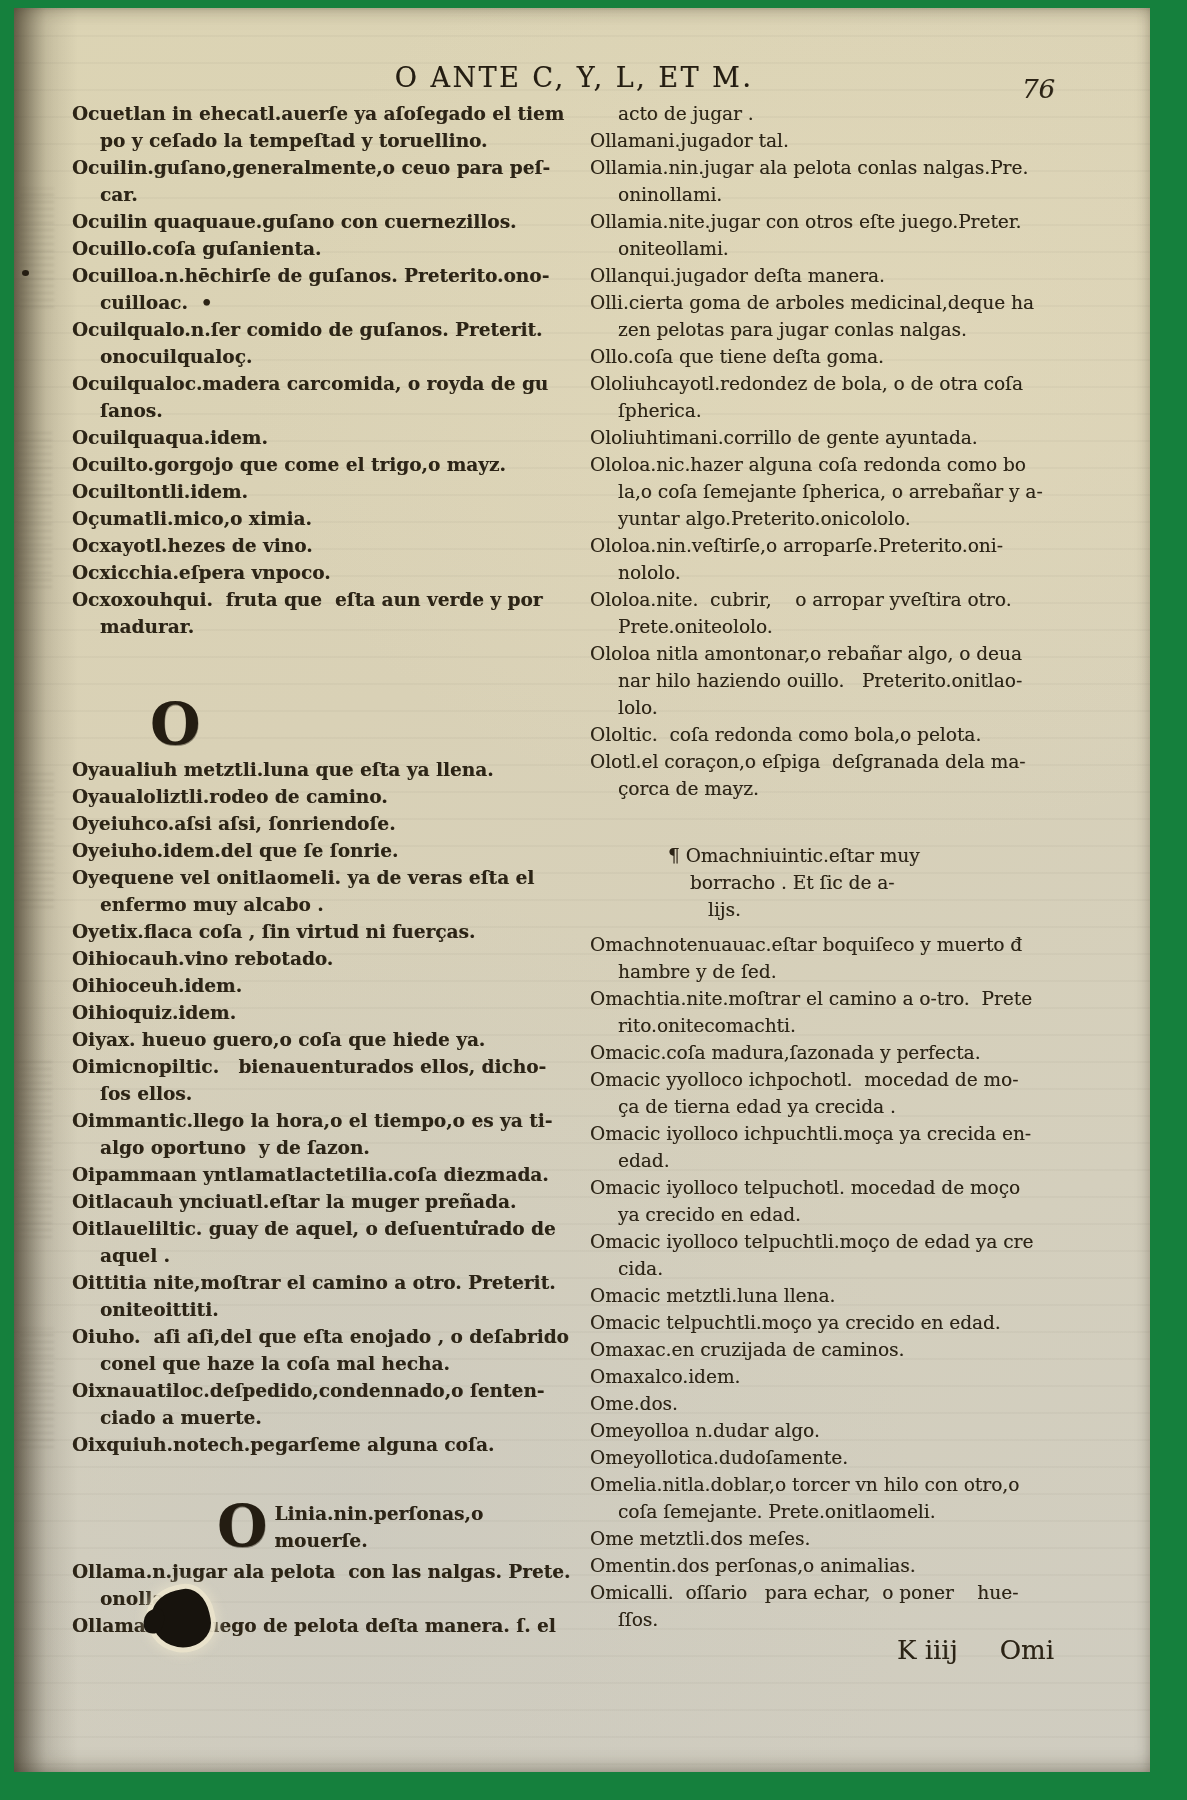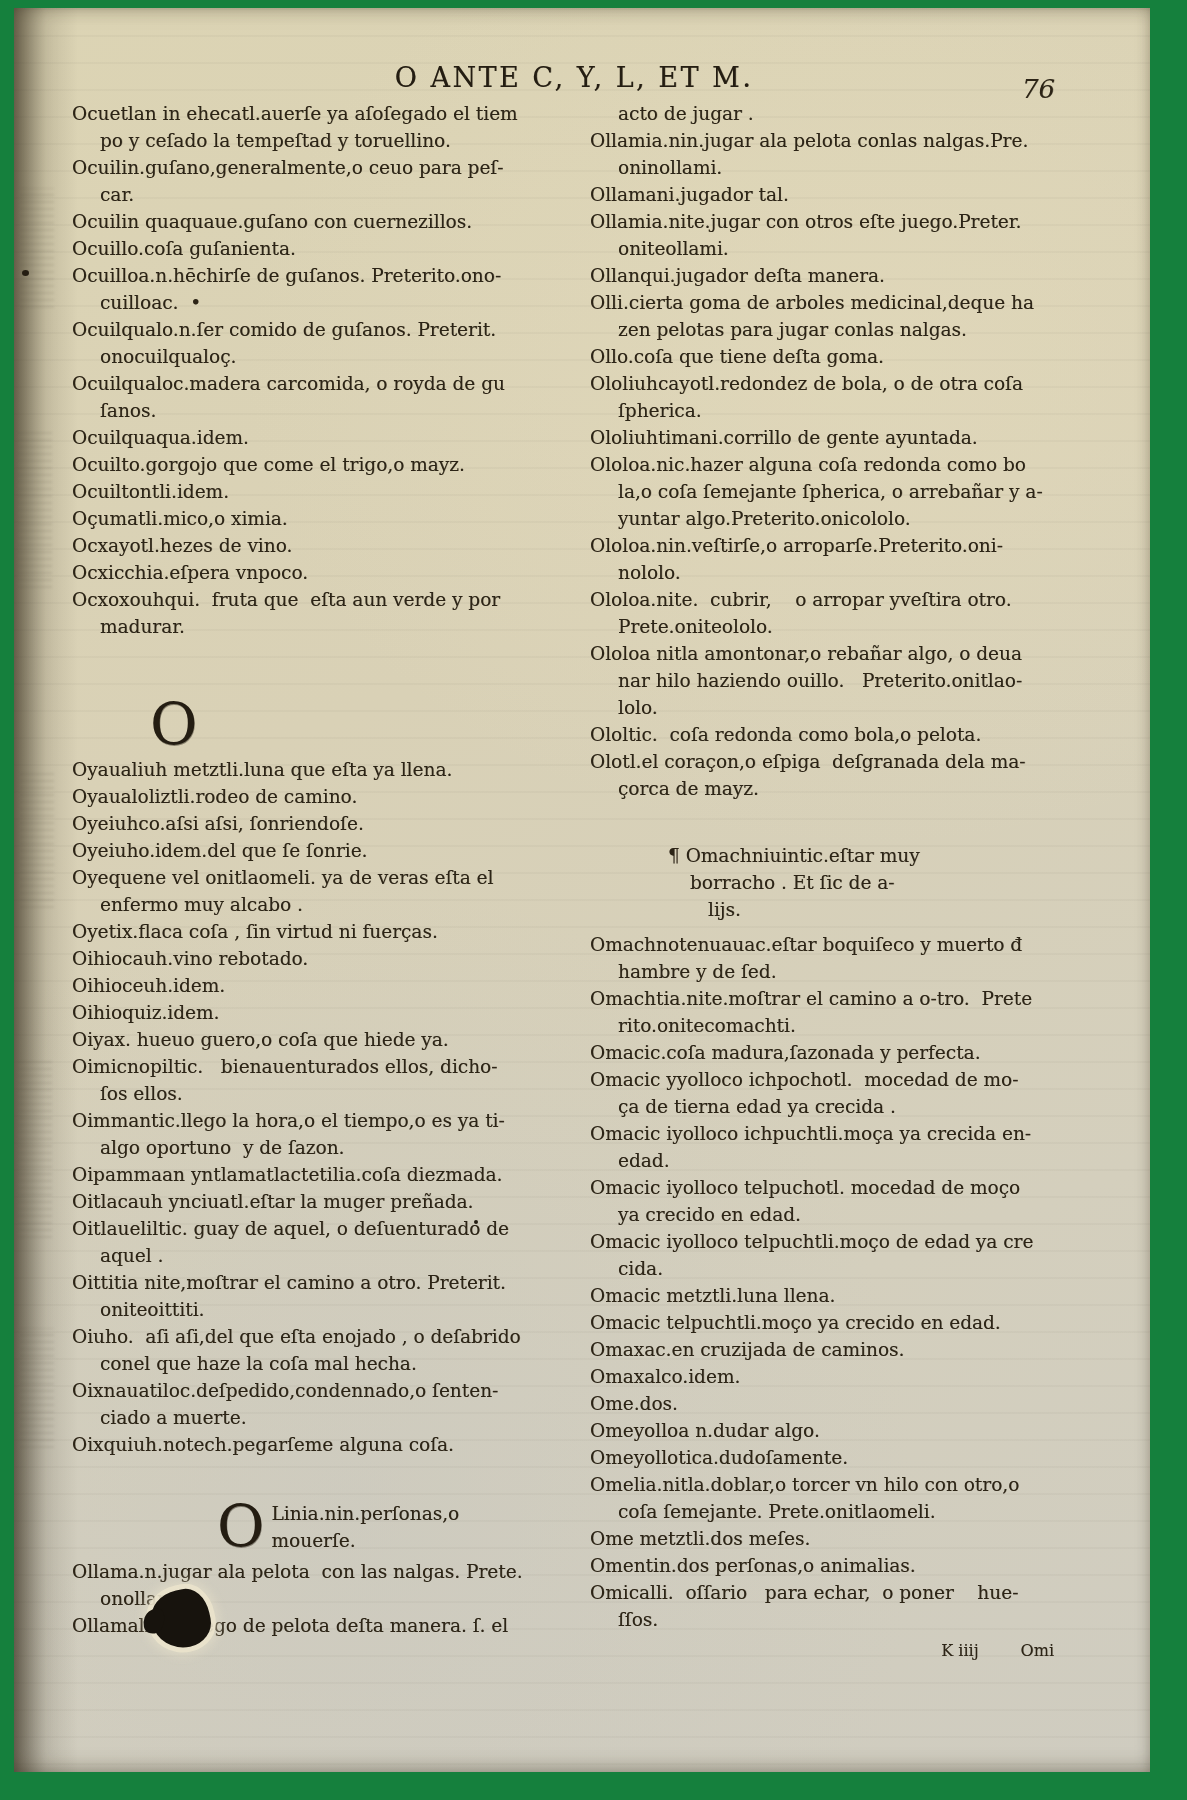--- a/index.html
+++ b/index.html
@@ -40,21 +40,21 @@
     font-size:27px; letter-spacing:2.5px; color:#241d12;
     text-shadow:.4px .4px 0 rgba(36,29,18,.5);
   }
   .page-number {
     position:absolute; left:1008px; top:66px; font-size:26px; font-style:italic;
     color:#2c2416; text-shadow:.4px .4px 0 rgba(36,29,18,.4);text-align:right;
   }
 
   .col { position:absolute; top:92px; font-size:18.5px; line-height:27px;
          text-shadow:.35px .35px 0 rgba(44,36,22,.38); }
-  .col.left  { left:58px;  width:452px; }
+  .col.left  { left:58px;  width:452px;font-weight:bold; }
   .col.right { left:576px; width:486px; }
 
   .line { white-space:pre; }
   .line.cont { padding-left:28px; }
 
   .gap.g1 { height:58px; }
   .gap.g2 { height:42px; }
   .gap.g3 { height:40px; }
   .gap.g4 { height:8px; }
 
@@ -66,21 +66,21 @@
     text-shadow:.6px .6px 0 rgba(36,29,18,.45);
   }
   .dc-lines .line { display:block; }
 
   .note { }
   .note .nline { white-space:pre; }
   .note .nline-0 { margin-left:78px; }
   .note .nline-1 { margin-left:100px; }
   .note .nline-2 { margin-left:118px; }
 
-  .footer-line { margin-top:4px; text-align:right; padding-right:22px; font-size:16px; }
+  .footer-line { margin-top:4px; text-align:right; padding-right:22px; font-size:26px; }
   .fspace { display:inline-block; width:42px; }
 
   .ink-blot {
     position:absolute; left:138px; top:1582px; width:58px; height:58px;
     background:#17130d;
     border-radius:58% 42% 50% 62% / 48% 55% 45% 58%;
     box-shadow:0 0 0 5px rgba(235,228,204,.85), 0 0 10px 9px rgba(235,228,204,.45);
     transform:rotate(-12deg);
   }
   .ink-blot-tail {
@@ -245,25 +245,25 @@
           <div class="entry">
             <div class="line">Ollamaliztli.juego de pelota deſta manera. ſ. el</div>
           </div>
         </div>
     </div>
 
     <div class="col right">
       <div class="line cont">acto de jugar .</div>
       <div>
           <div class="entry">
+            <div class="line">Ollamani.jugador tal.</div>
+          </div>
+          <div class="entry">
             <div class="line">Ollamia.nin.jugar ala pelota conlas nalgas.Pre.</div>
             <div class="line cont">oninollami.</div>
-          </div>
-          <div class="entry">
-            <div class="line">Ollamani.jugador tal.</div>
           </div>
           <div class="entry">
             <div class="line">Ollamia.nite.jugar con otros eſte juego.Preter.</div>
             <div class="line cont">oniteollami.</div>
           </div>
           <div class="entry">
             <div class="line">Ollanqui.jugador deſta manera.</div>
           </div>
           <div class="entry">
             <div class="line">Olli.cierta goma de arboles medicinal,deque ha</div>

